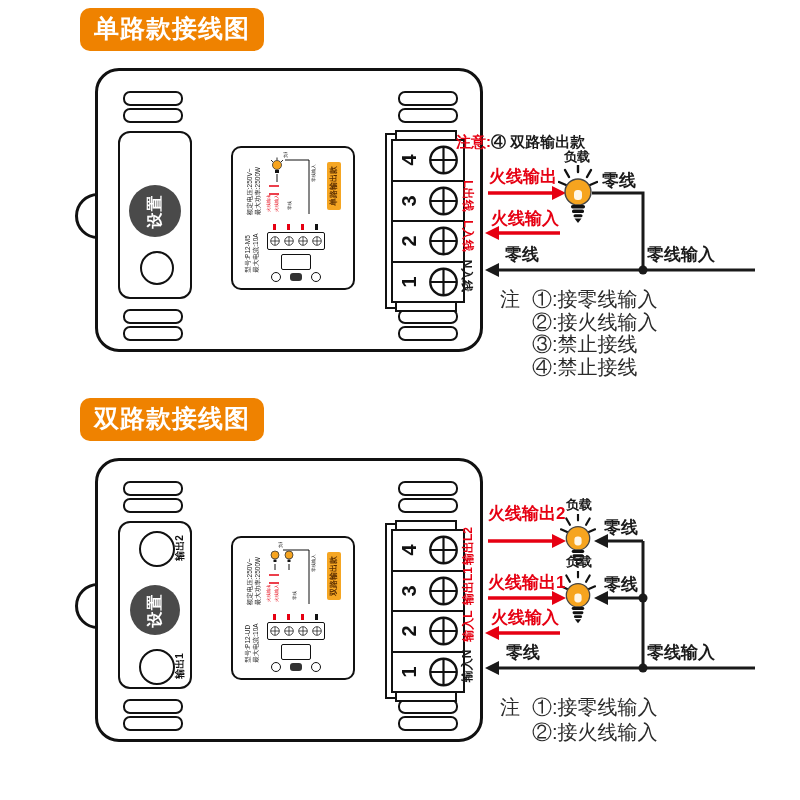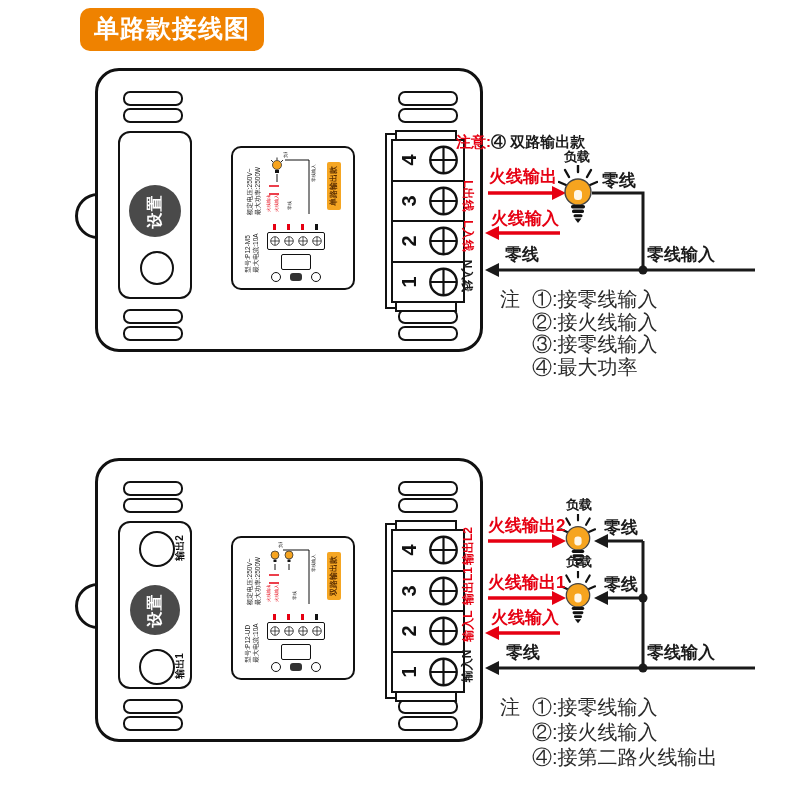--- a/index.html
+++ b/index.html
@@ -216,28 +216,29 @@
   <div class="wlabel wred" style="left:491px;top:207px">火线输入</div>
   <div class="wlabel" style="left:505px;top:243px">零线</div>
   <div class="wlabel" style="left:647px;top:243px">零线输入</div>
 
   <div class="notes" style="left:500px;top:288px;line-height:22.5px">
     <div class="nrow">
       <div class="nprefix">注</div>
       <div>
         <div>①:接零线输入</div>
         <div>②:接火线输入</div>
-        <div>③:接零线输入</div>
-        <div>④:最大功率</div>
+        <div>③:禁止接线</div>
+        <div>④:禁止接线</div>
       </div>
     </div>
   </div>
 </div>
 
 <div class="section" style="top:390px">
+  <div class="title">双路款接线图</div>
 
   <div class="ear"></div>
   <div class="device">
     <div class="vent" style="left:25px;top:20px"></div>
     <div class="vent" style="left:25px;top:37px"></div>
     <div class="vent" style="left:300px;top:20px"></div>
     <div class="vent" style="left:300px;top:37px"></div>
     <div class="vent" style="left:25px;top:238px"></div>
     <div class="vent" style="left:25px;top:255px"></div>
     <div class="vent" style="left:300px;top:238px"></div>
@@ -355,35 +356,34 @@
     <polygon points="144,88 158,81 158,95" fill="#1a1a1a"></polygon>
     <path d="M193 31 V158" stroke="#1a1a1a" stroke-width="3" fill="none"></path>
     <path d="M305 158 H47" stroke="#1a1a1a" stroke-width="3" fill="none"></path>
     <polygon points="35,158 49,151 49,165" fill="#1a1a1a"></polygon>
     <circle cx="193" cy="88" r="4.5" fill="#1a1a1a"></circle>
     <circle cx="193" cy="158" r="4.5" fill="#1a1a1a"></circle>
     <use href="#bulb" x="110" y="4" width="36" height="54"></use>
     <use href="#bulb" x="110" y="61" width="36" height="54"></use>
   </svg>
 
-  <div class="wlabel wred" style="left:488px;top:124px">火线输出2</div>
+  <div class="wlabel wred" style="left:488px;top:112px">火线输出2</div>
   <div class="wlabel wsmall" style="left:566px;top:106px">负载</div>
   <div class="wlabel" style="left:604px;top:126px">零线</div>
   <div class="wlabel wred" style="left:488px;top:181px">火线输出1</div>
   <div class="wlabel wsmall" style="left:566px;top:163px">负载</div>
   <div class="wlabel" style="left:604px;top:183px">零线</div>
   <div class="wlabel wred" style="left:491px;top:216px">火线输入</div>
   <div class="wlabel" style="left:506px;top:251px">零线</div>
   <div class="wlabel" style="left:647px;top:251px">零线输入</div>
 
   <div class="notes" style="left:500px;top:305px;line-height:25px">
     <div class="nrow">
       <div class="nprefix">注</div>
       <div>
         <div>①:接零线输入</div>
         <div>②:接火线输入</div>
-        <div>④:接第二路火线输出</div>
       </div>
     </div>
   </div>
 </div>
 
 </div>
 
 </body></html>

